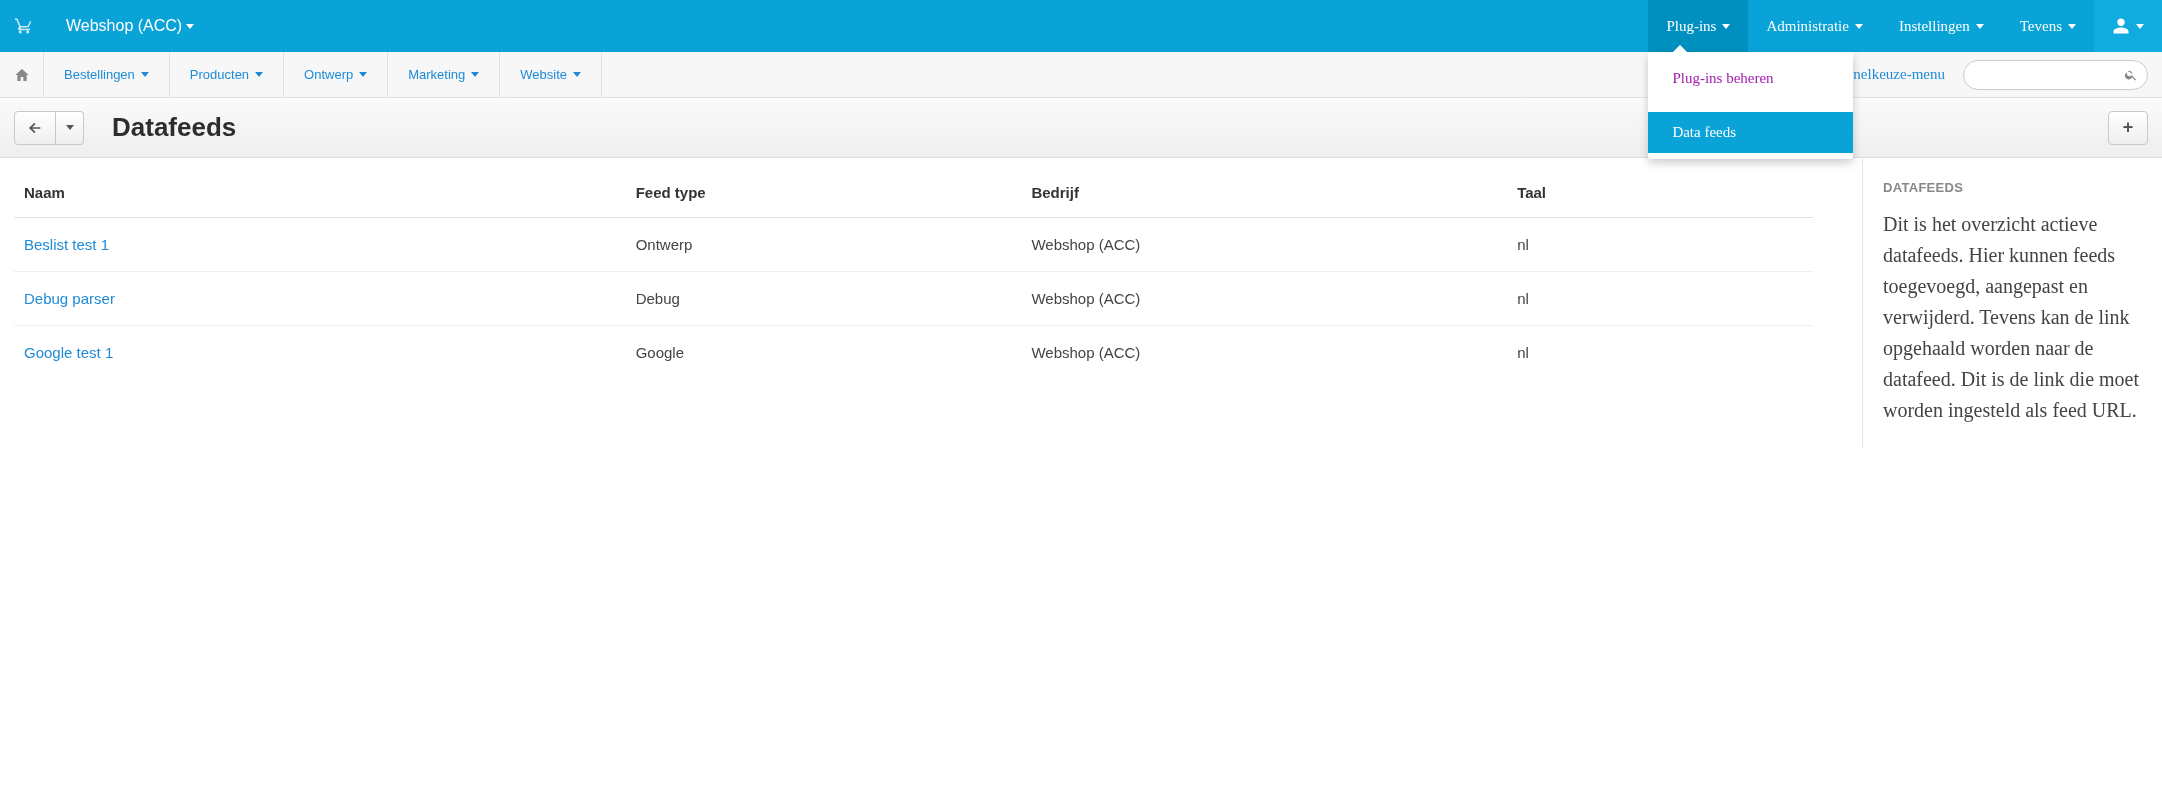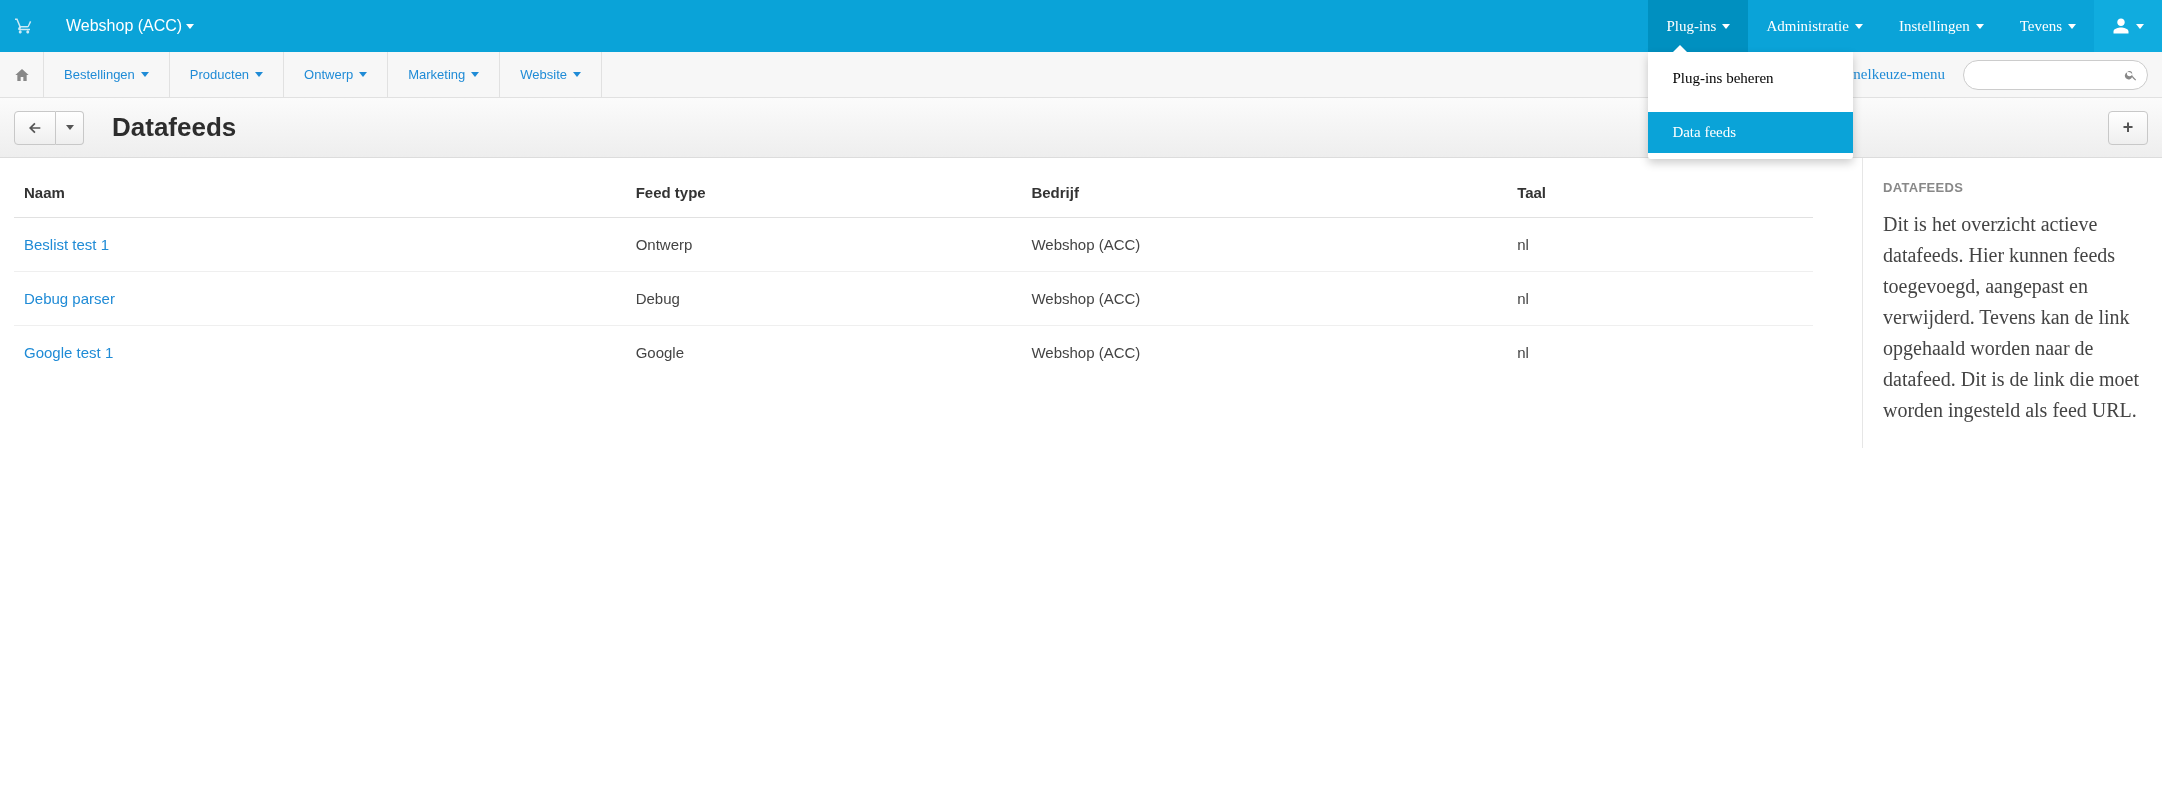--- a/index.html
+++ b/index.html
@@ -11,21 +11,21 @@
   .topbar-cart { width: 48px; display: flex; align-items: center; justify-content: center; color: #cdeaf6; }
   .topbar-shop { display: flex; align-items: center; padding: 0 18px; color: #fff; font-size: 16px; cursor: pointer; gap: 4px; }
   .topbar-right { margin-left: auto; display: flex; align-items: stretch; font-family: Liberation Serif, serif; }
   .topbar-item { display: flex; align-items: center; padding: 0 18px; color: #fff; font-size: 15px; cursor: pointer; gap: 6px; }
   .topbar-item.active { background: #0090c0; }
   .topbar-user { display: flex; align-items: center; padding: 0 18px; gap: 6px; cursor: pointer; background:#10acdf;}
   .caret { width: 0; height: 0; border-left: 4px solid transparent; border-right: 4px solid transparent; border-top: 5px solid currentColor; display: inline-block; }
 
   
   .dropdown { position: absolute; top: 52px; left: 0; background: #fff; min-width: 205px; box-shadow: 0 4px 10px rgba(0,0,0,.2); border-radius: 0 0 3px 3px; padding: 6px 0; z-index: 20; }
-  .dropdown-item { padding: 12px 24px; font-size: 15px; color: #000000; cursor: pointer; }
+  .dropdown-item { padding: 12px 24px; font-size: 15px; color: #a21caf; cursor: pointer; }
   .dropdown-item.active { background: #0aa3d8; color: #fff; margin-top: 13px; }
   .dropdown-arrow { position: absolute; top: -7px; left: 24px; width: 0; height: 0; border-left: 8px solid transparent; border-right: 8px solid transparent; border-bottom: 8px solid #fff; }
 
   
   .secnav { background: #f7f7f7; border-bottom: 1px solid #e1e1e1; display: flex; align-items: stretch; height: 46px; }
   .secnav-home { width: 44px; display:flex; align-items:center; justify-content:center; color:#888; border-right:1px solid #e1e1e1; cursor:pointer;}
   .secnav-item { display:flex; align-items:center; padding:0 20px; color:#1f8bd6; font-size:13px; cursor:pointer; border-right:1px solid #e1e1e1; gap:6px;}
   .secnav-item .caret { border-top-color:#1f8bd6; }
   .secnav-spacer { flex:1; }
   .secnav-quick { display:flex; align-items:center; color:#1f8bd6; font-size:15px; padding:0 18px; cursor:pointer;font-family:Liberation Serif, serif;}

